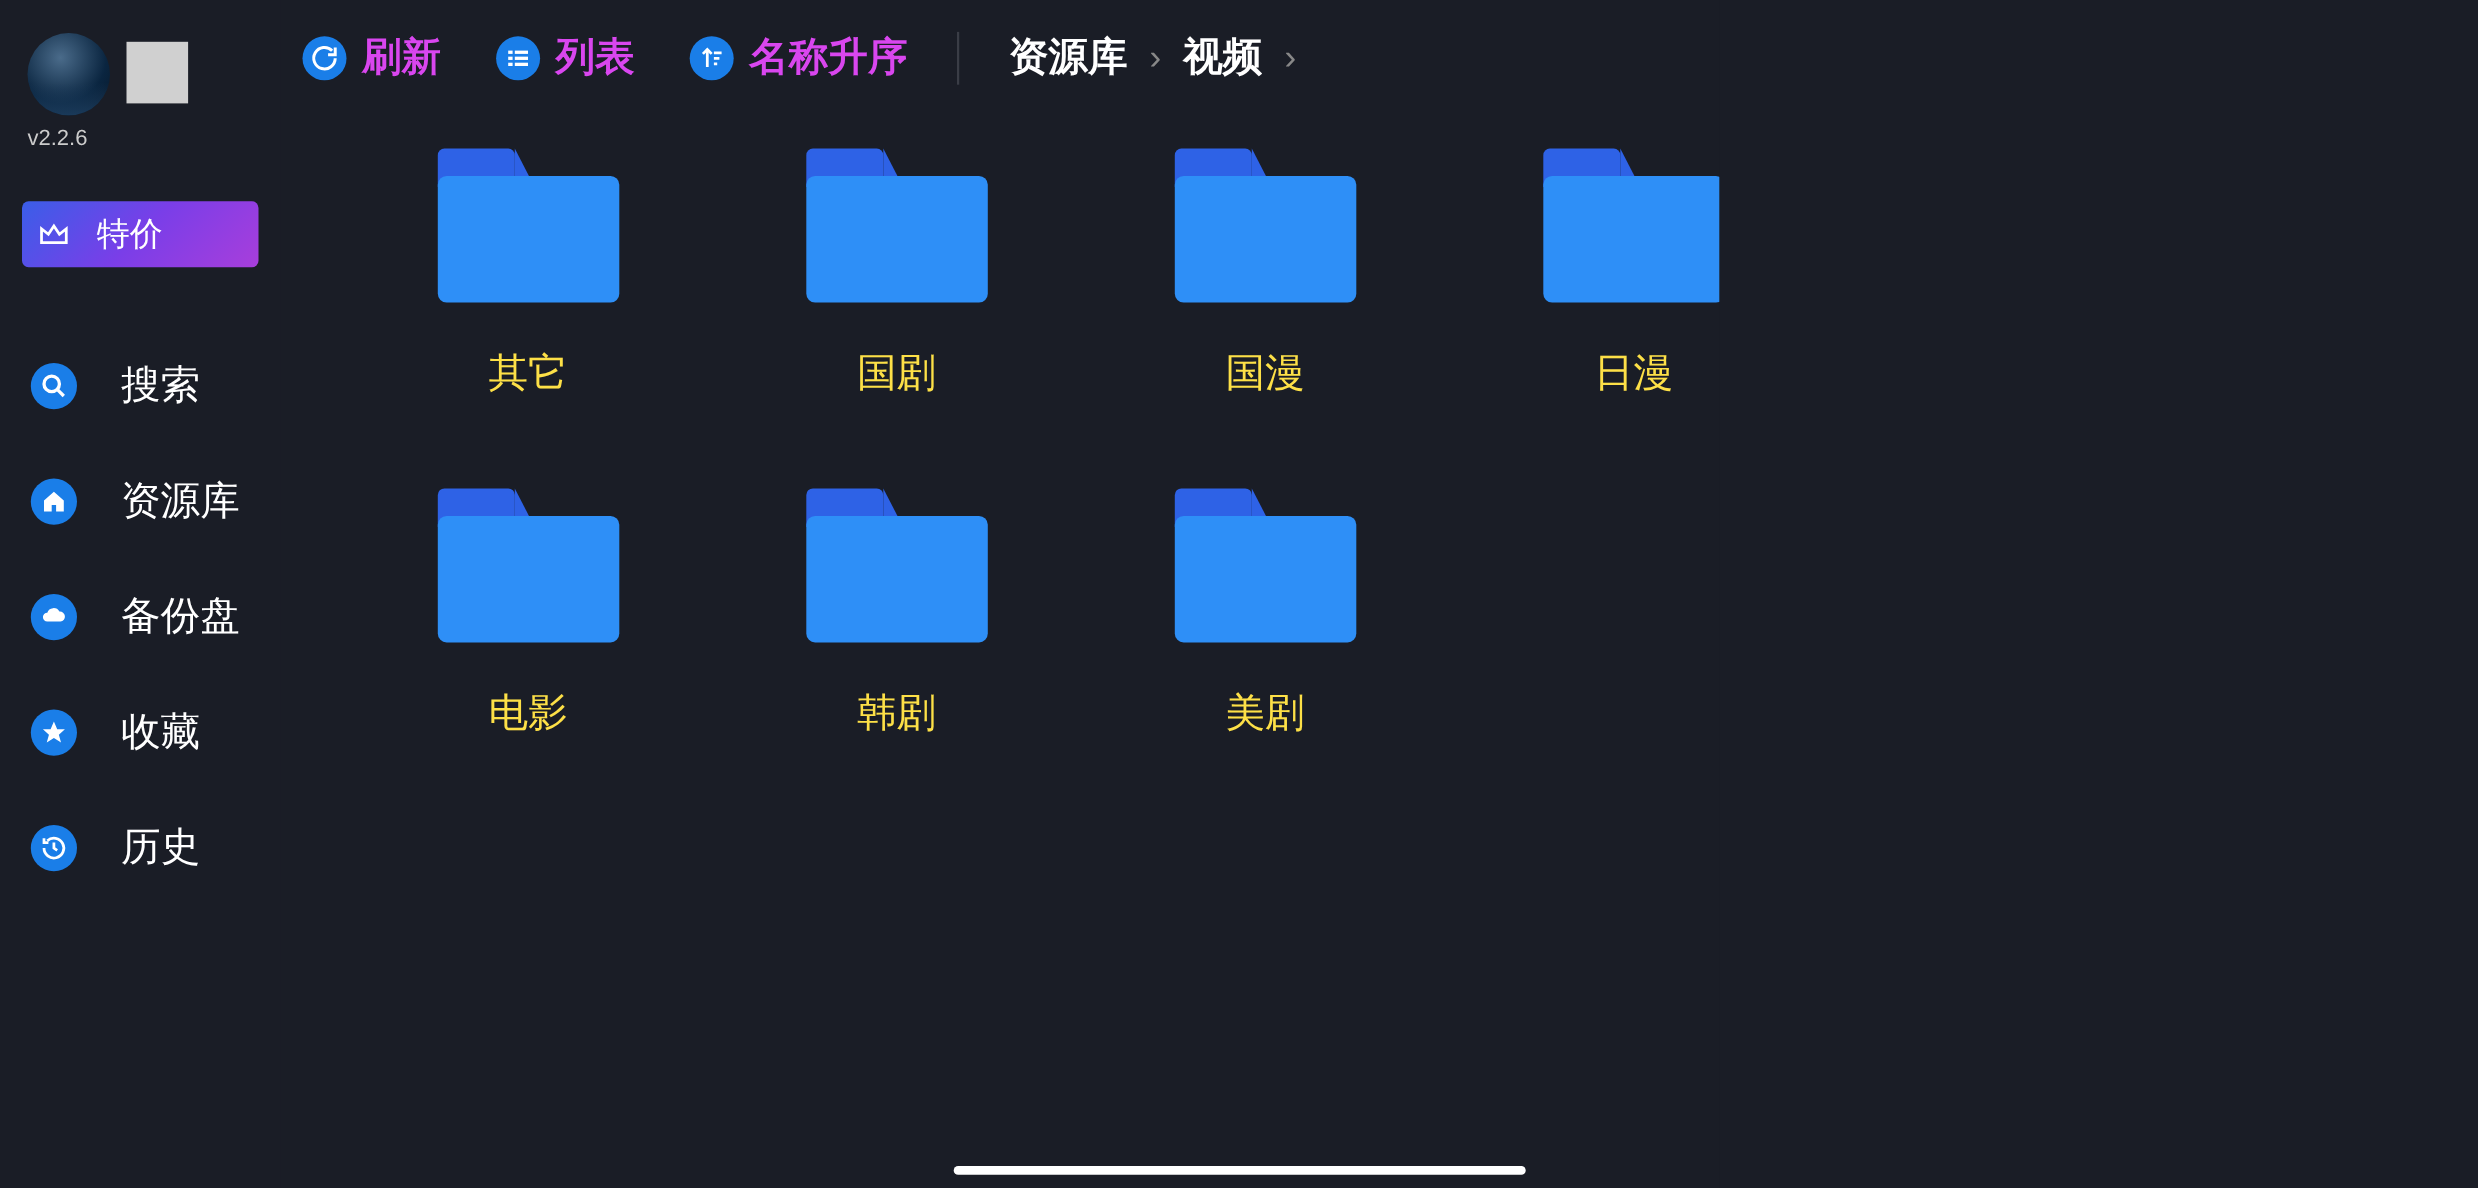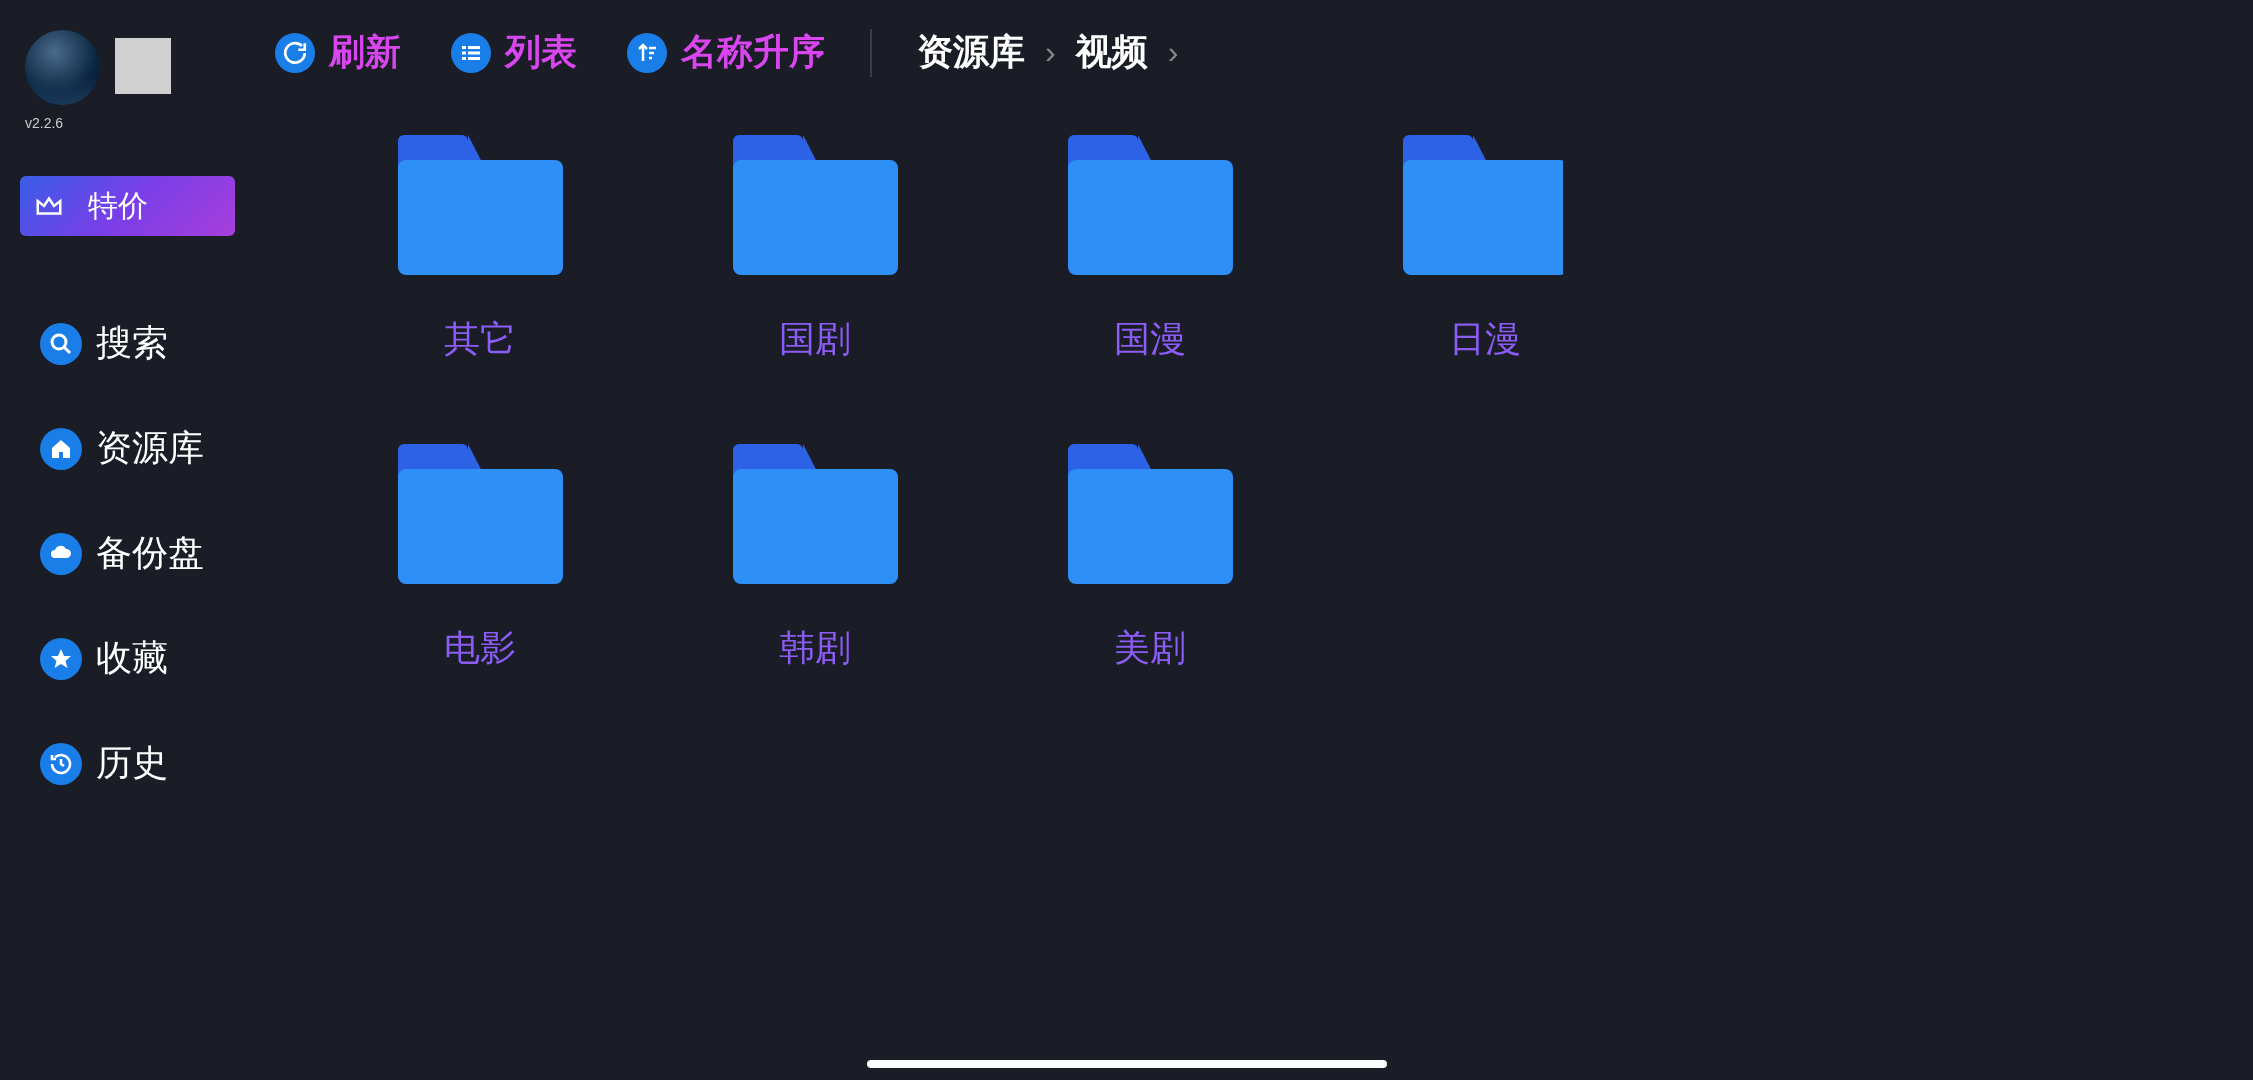--- a/index.html
+++ b/index.html
@@ -47,21 +47,21 @@
       height: 40%;
       background: linear-gradient(to top, #1a3a5a 0%, transparent 100%);
     }
     .avatar-badge {
       width: 56px;
       height: 56px;
       background: #d0d0d0;
       margin-top: 8px;
     }
     .version {
-      font-size: 14px;
+      font-size: 20px;
       color: #cccccc;
       padding-left: 25px;
       margin-bottom: 45px;
     }
     .promo-banner {
       margin: 0 20px 55px 20px;
       height: 60px;
       background: linear-gradient(135deg, #3a5ee8 0%, #7a3ee8 50%, #a83edb 100%);
       border-radius: 6px;
       display: flex;
@@ -74,22 +74,22 @@
       height: 30px;
     }
     .promo-text {
       font-size: 30px;
       font-weight: 500;
       color: #ffffff;
     }
     .nav-item {
       display: flex;
       align-items: center;
-      padding: 28px 0 28px 40px;
-      gap: 14px;
+      padding: 28px 0 28px 28px;
+      gap: 40px;
       cursor: pointer;
     }
     .nav-icon {
       width: 42px;
       height: 42px;
       display: flex;
       align-items: center;
       justify-content: center;
     }
     .nav-label {
@@ -195,21 +195,21 @@
       top: 25px;
       left: 0;
       right: 0;
       bottom: 0;
       background: #2e8ff7;
       border-radius: 8px;
     }
     .folder-label {
       font-size: 36px;
       font-weight: 500;
-      color: #8b5cf6;
+      color: #fde047;
     }
     .home-indicator {
       position: absolute;
       bottom: 12px;
       left: 50%;
       transform: translateX(-50%);
       width: 520px;
       height: 8px;
       background: #ffffff;
       border-radius: 4px;

